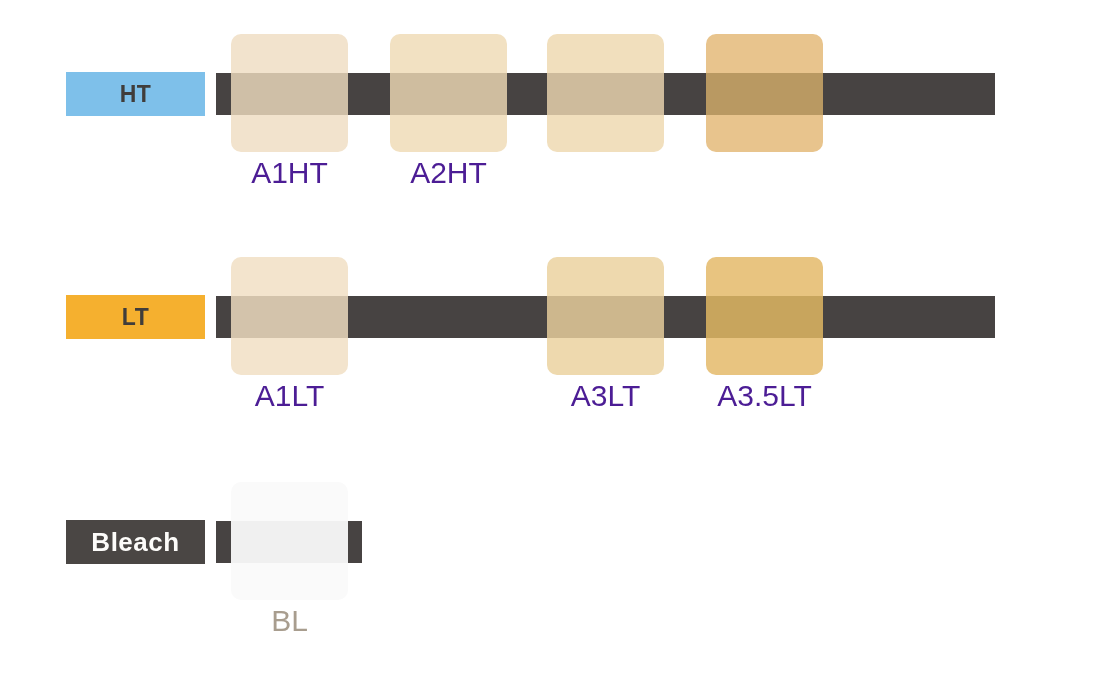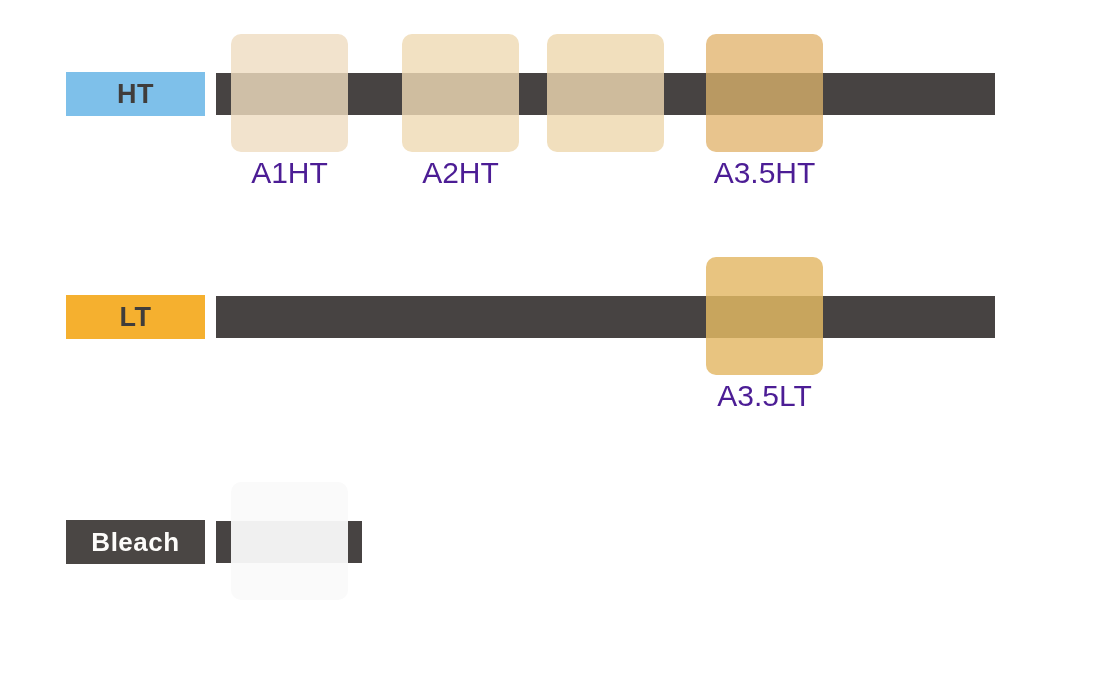--- a/index.html
+++ b/index.html
@@ -33,21 +33,21 @@
 
   
   .row-badge {
     position: absolute;
     left: 66px;
     width: 139px;
     height: 44px;
     display: flex;
     align-items: center;
     justify-content: center;
-    font-size: 27px;
+    font-size: 23px;
     font-weight: bold;
     letter-spacing: 0.5px;
     box-sizing: border-box;
   }
   .row-ht .row-badge     { top: 72px; background: #7ec0ea; color: #403d3b; }
   .row-lt .row-badge     { top: 72px; background: #f5b02f; color: #403d3b; }
   .row-bleach .row-badge { top: 72px; background: #4a4644; color: #fdfcfa;
                            font-size: 26px; }
 
   
@@ -99,21 +99,21 @@
     text-align: center;
     font-size: 30px;
     color: #4c1d95;
     letter-spacing: 0px;
     white-space: nowrap;
   }
   .swatch-label.bleach-label { color: #a89d8e; }
 
   
   .col-0 { left: 231px; }
-  .col-1 { left: 390px; margin-left: 12px; }
+  .col-1 { left: 390px; }
   .col-2 { left: 547px; }
   .col-3 { left: 706px; }
   .col-4 { left: 865px; }
 </style>
 </head>
 <body style="background: rgb(255, 255, 255);">
 
 <div id="shade-guide">
 
   <div class="shade-row row-ht">
@@ -136,36 +136,45 @@
       </div>
 
       <div class="swatch col-2">
         <div class="swatch-chip" style="background: rgb(241, 223, 189);"></div>
         <div class="swatch-band" style="background: rgb(197, 178, 147);"></div>
       </div>
 
       <div class="swatch col-3">
         <div class="swatch-chip" style="background: rgb(232, 196, 141);"></div>
         <div class="swatch-band" style="background: rgb(173, 143, 87);"></div>
-        <div class="swatch-label">A3.5HT</div>
       </div>
 
 
     </div>
   </div>
 
   <div class="shade-row row-lt">
     <div class="row-badge" style="background: rgb(245, 176, 47); color: rgb(64, 61, 59);">
       <span>LT</span>
     </div>
     <div class="tooth-bar" style="background: rgb(71, 67, 66);"></div>
     <div class="swatch-track">
 
-
-
+      <div class="swatch col-0">
+        <div class="swatch-chip" style="background: rgb(243, 228, 205);"></div>
+        <div class="swatch-band" style="background: rgb(203, 186, 162);"></div>
+        <div class="swatch-label">A1LT</div>
+      </div>
+
+
+      <div class="swatch col-2">
+        <div class="swatch-chip" style="background: rgb(238, 217, 174);"></div>
+        <div class="swatch-band" style="background: rgb(196, 174, 133);"></div>
+        <div class="swatch-label">A3LT</div>
+      </div>
 
       <div class="swatch col-3">
         <div class="swatch-chip" style="background: rgb(232, 196, 128);"></div>
         <div class="swatch-band" style="background: rgb(191, 157, 84);"></div>
         <div class="swatch-label">A3.5LT</div>
       </div>
 
 
     </div>
   </div>
@@ -173,18 +182,19 @@
   <div class="shade-row row-bleach">
     <div class="row-badge" style="background: rgb(74, 70, 68); color: rgb(253, 252, 250); align-items: center;">
       <span>Bleach</span>
     </div>
     <div class="tooth-bar" style="background: rgb(71, 67, 66);"></div>
     <div class="swatch-track">
 
       <div class="swatch col-0">
         <div class="swatch-chip" style="background: rgb(250, 250, 250);"></div>
         <div class="swatch-band" style="background: rgb(237, 237, 237);"></div>
+        <div class="swatch-label bleach-label">BL</div>
       </div>
 
     </div>
   </div>
 
 </div>
 
 </body></html>

